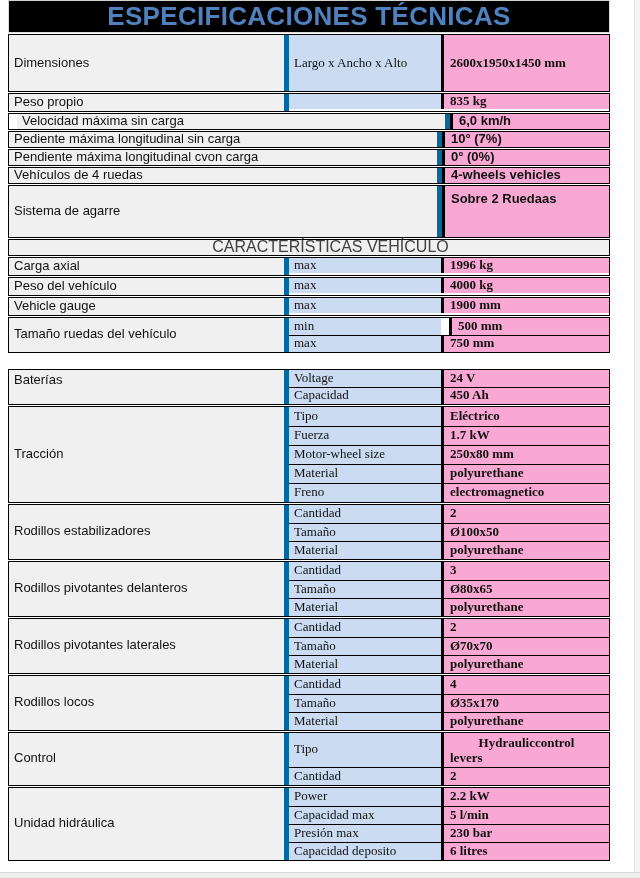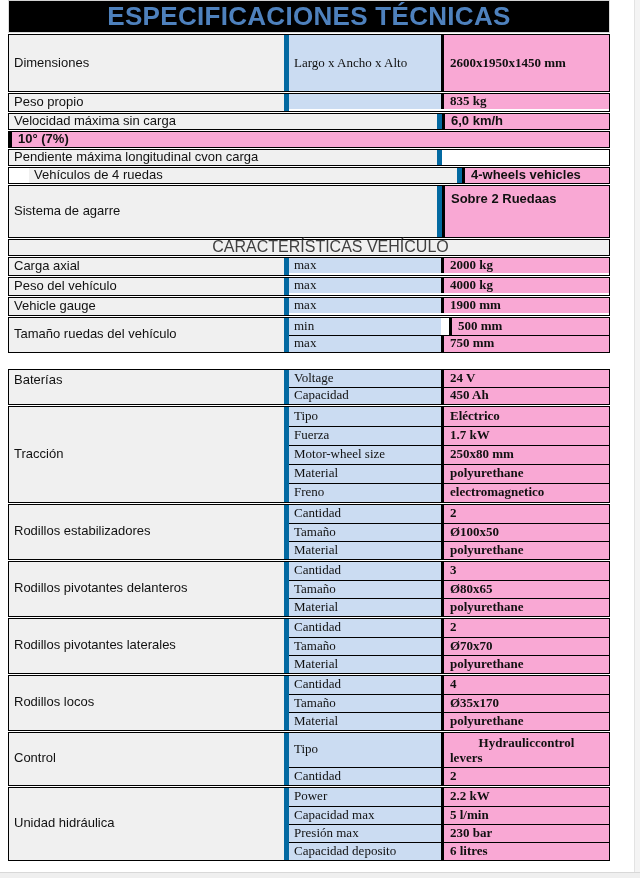--- a/index.html
+++ b/index.html
@@ -143,47 +143,49 @@
       </div>
       <div class="row">
         <div class="cell label">Peso propio</div>
         <div class="subcol">
           <div class="sub-row" style="height: 15px;">
             <div class="cell sub"></div>
             <div class="cell value">835 kg</div>
           </div>
         </div>
       </div>
-      <div class="row" style="height: 17px;">
+      <div class="row" style="height: 17px; padding-left: 8px;">
         <div class="cell label label-wide">Velocidad máxima sin carga</div>
         <div class="cell value">6,0 km/h</div>
       </div>
       <div class="row" style="height: 17px;">
+        <div class="cell label label-wide">Pediente máxima longitudinal sin carga</div>
         <div class="cell value">10° (7%)</div>
       </div>
       <div class="row" style="height: 17px;">
         <div class="cell label label-wide">Pendiente máxima longitudinal cvon carga</div>
-      </div>
-      <div class="row" style="height: 17px; padding-left: 20px;">
+        <div class="cell value">0° (0%)</div>
+      </div>
+      <div class="row" style="height: 17px;">
         <div class="cell label label-wide">Vehículos de 4 ruedas</div>
         <div class="cell value">4-wheels vehicles</div>
       </div>
       <div class="row" style="height: 53px;">
         <div class="cell label label-wide">Sistema de agarre</div>
         <div class="cell value vtop">Sobre 2 Ruedaas</div>
       </div>
       <div class="header-row">
         <div class="header-text">CARACTERÍSTICAS VEHÍCULO</div>
       </div>
       <div class="row">
         <div class="cell label">Carga axial</div>
         <div class="subcol">
           <div class="sub-row" style="height: 15px;">
             <div class="cell sub">max</div>
-            <div class="cell value">2000 kg</div>
+            <div class="cell value">1996 kg</div>
           </div>
         </div>
       </div>
       <div class="row">
         <div class="cell label">Peso del vehículo</div>
         <div class="subcol">
           <div class="sub-row" style="height: 15px;">
             <div class="cell sub">max</div>
             <div class="cell value">4000 kg</div>
           </div>

